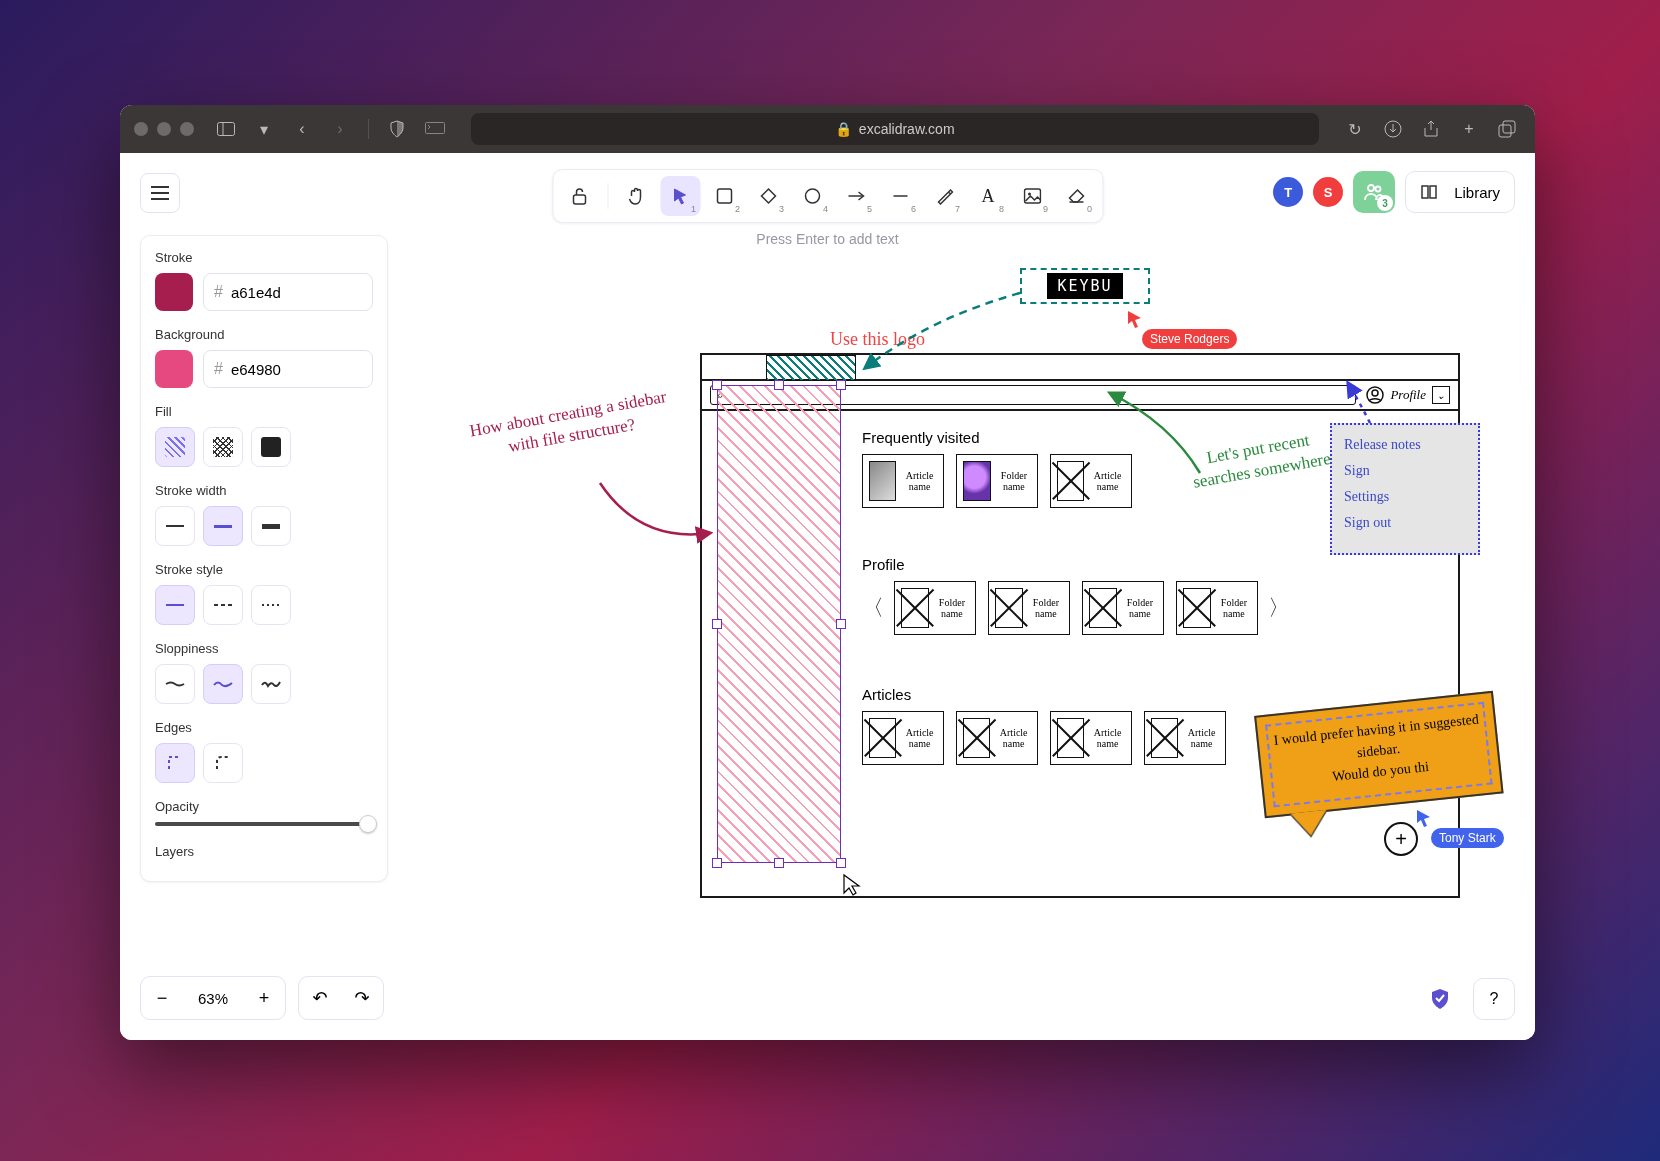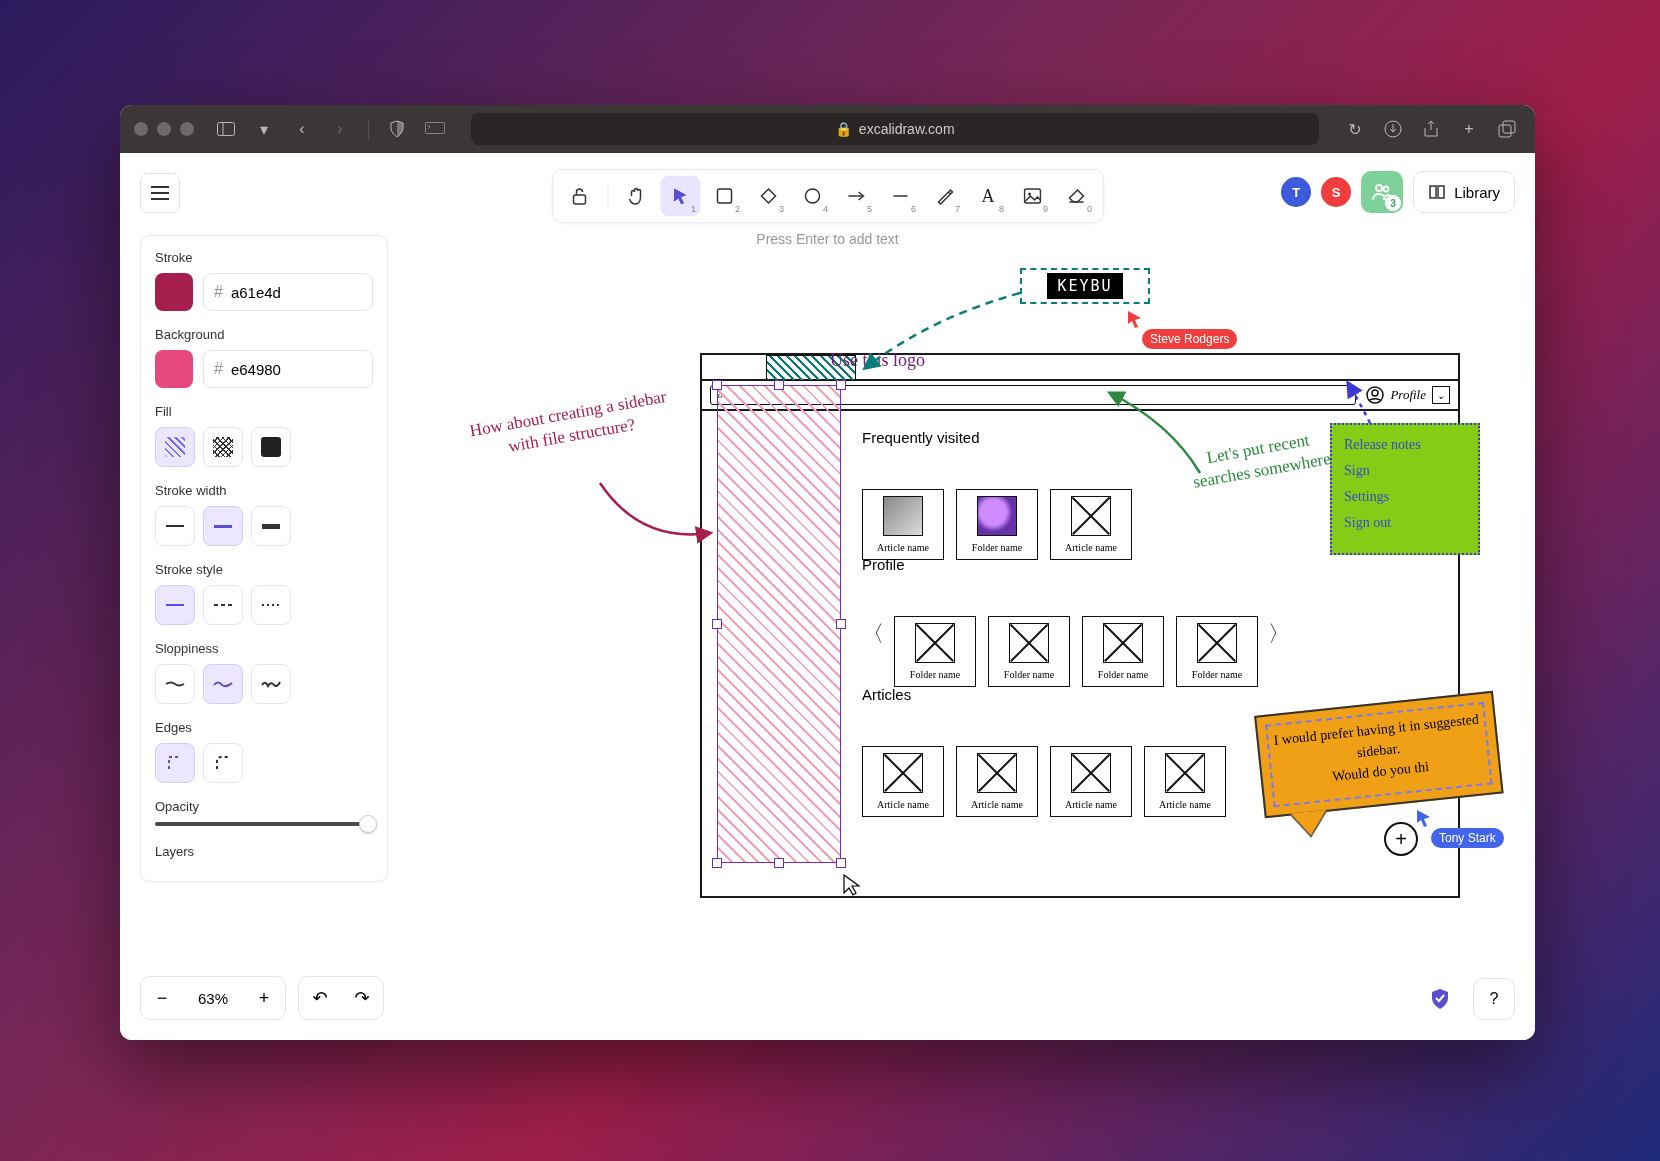--- a/index.html
+++ b/index.html
@@ -36,21 +36,21 @@
     box-shadow:0 1px 3px rgba(0,0,0,.06);
   }
   .tool { width:40px; height:40px; border-radius:8px; display:flex; align-items:center; justify-content:center; position:relative; color:#222; }
   .tool.active { background:#e9e4ff; }
   .tool-sub { position:absolute; right:4px; bottom:2px; font-size:9px; color:#888; }
   .tool-sep { width:1px; height:26px; background:#ece9f5; margin:0 4px; }
   .top-right { position:absolute; right:20px; top:18px; display:flex; align-items:center; gap:10px; }
   .avatar { width:30px; height:30px; border-radius:50%; color:#fff; display:flex; align-items:center; justify-content:center; font-size:13px; font-weight:600; }
   .collab-badge { position:relative; width:42px; height:42px; background:#7fd19a; border-radius:10px; display:flex; align-items:center; justify-content:center; }
   .collab-count { position:absolute; right:2px; bottom:2px; width:16px; height:16px; background:#fff; color:#3a9e5e; font-size:10px; border-radius:50%; display:flex; align-items:center; justify-content:center; font-weight:600; }
-  .library-btn { height:42px; border:1px solid #e5e1f0; border-radius:10px; padding:0 14px; display:flex; align-items:center; gap:8px; font-size:15px; }
+  .library-btn { height:42px; border:1px solid #e5e1f0; border-radius:10px; padding:0 14px; display:flex; align-items:center; gap:16px; font-size:15px; }
   .hint { position:absolute; left:50%; transform:translateX(-50%); top:78px; color:#9a96a3; font-size:14px; }
 
   
   .panel {
     position:absolute; left:20px; top:82px; width:248px; background:#fff; border:1px solid #eceaf2;
     border-radius:10px; padding:14px 14px; box-shadow:0 1px 3px rgba(0,0,0,.05);
     max-height:740px; overflow:hidden;
   }
   .panel h4 { font-size:13px; font-weight:500; color:#333; margin-bottom:8px; }
   .panel-row { display:flex; gap:10px; align-items:center; margin-bottom:16px; }
@@ -84,21 +84,21 @@
   .wf-tabs { height:26px; border-bottom:2px solid #1a1a1a; position:relative; }
   .wf-tab { position:absolute; left:64px; top:0; width:90px; height:26px; border:1.5px solid #111; background:#f0f0f0; }
   .wf-bar { height:30px; border-bottom:2px solid #1a1a1a; display:flex; align-items:center; padding:0 8px; gap:10px; }
   .wf-search { flex:1; border:1.5px solid #111; height:20px; border-radius:3px; display:flex; align-items:center; padding:0 6px; font-size:12px; }
   .wf-prof { display:flex; align-items:center; gap:6px; font-family:"Comic Sans MS",cursive; font-size:13px;font-style:italic; }
   .wf-chev { width:18px; height:18px; border:1.5px solid #111; display:flex; align-items:center; justify-content:center; font-size:10px; }
 
   .wf-body { position:absolute; left:0; right:0; top:56px; bottom:0; }
   .wf-section-title { font-family:Liberation Sans, sans-serif; font-size:15px; margin-bottom:8px; }
   .wf-cards { display:flex; gap:12px; }
-  .wf-card { width:82px; border:1.5px solid #111; padding:6px; display:flex; flex-direction:column; align-items:center; gap:6px;margin-top:35px; }
+  .wf-card { width:82px; border:1.5px solid #111; padding:6px; display:flex; flex-direction:row; align-items:center; gap:6px; }
   .wf-thumb { width:40px; height:40px; border:1.5px solid #111; display:flex; align-items:center; justify-content:center; position:relative; }
   .wf-thumb.x::before, .wf-thumb.x::after { content:''; position:absolute; width:52px; height:1.5px; background:#111; }
   .wf-thumb.x::before { transform:rotate(45deg); }
   .wf-thumb.x::after { transform:rotate(-45deg); }
   .wf-card-label { font-family:"Comic Sans MS",cursive; font-size:10px; text-align:center; }
   .wf-nav { font-size:22px; color:#333; }
   .wf-add { width:34px; height:34px; border:2px solid #111; border-radius:50%; display:flex; align-items:center; justify-content:center; font-size:20px; }
 
   
   .hatched-sidebar {
@@ -122,21 +122,21 @@
   .sticky {
     position:absolute; left:850px; top:480px; width:240px; transform:rotate(-6deg);
   }
   .sticky-body { background:#f0a017; border:2px solid #333; padding:14px 14px 22px; font-family:"Comic Sans MS",cursive; font-size:14px; text-align:center; line-height:1.5; position:relative; }
   .sticky-inner { position:absolute; inset:8px; border:2px dashed #7a7aee; pointer-events:none; }
   .sticky-tail { width:0; height:0; border-left:18px solid transparent; border-right:18px solid transparent; border-top:24px solid #f0a017; margin-left:26px; margin-top:-2px; filter:drop-shadow(0 2px 0 #333); }
 
   
   .menu-pop {
     position:absolute; left:920px; top:200px; width:150px;
-    border:2.5px dotted #3a3ad6; background:#84cc16; padding:12px; font-family:"Comic Sans MS",cursive; color:#3a49c7;
+    border:2.5px dotted #3a3ad6; background:#e5e5e5; padding:12px; font-family:"Comic Sans MS",cursive; color:#3a49c7;
   }
   .menu-pop div { margin-bottom:10px; font-size:14px; }
 
   
   .collab-cursor { position:absolute; }
   .collab-label { padding:3px 8px; border-radius:10px; color:#fff; font-size:12px; white-space:nowrap; }
 
   
   svg.overlay { position:absolute; inset:0; width:100%; height:100%; pointer-events:none; }
 
@@ -531,21 +531,21 @@
         <div class="sel-handle" style="right:-6px;bottom:-6px;"></div>
       </div>
 
       <div class="menu-pop">
         <div>Release notes</div>
         <div>Sign</div>
         <div>Settings</div>
         <div>Sign out</div>
       </div>
 
-      <div class="anno" style="left:420px;top:106px;color:#701a75;font-size:18px;margin-top:21px;">Use this logo</div>
+      <div class="anno" style="left:420px;top:106px;color:#ef4444;font-size:18px;">Use this logo</div>
       <div class="anno" style="left:60px;top:180px;color:#a61e4d;font-size:17px;width:200px;text-align:center;transform:rotate(-10deg);line-height:1.3;">How about creating a sidebar with file structure?</div>
       <div class="anno" style="left:770px;top:215px;color:#2b8a3e;font-size:17px;width:160px;text-align:center;transform:rotate(-10deg);line-height:1.3;">Let's put recent searches somewhere</div>
 
       <div class="sticky">
         <div class="sticky-body">
           <div class="sticky-inner"></div>
           <span style="white-space:pre-line;">I would prefer having it in suggested sidebar.
 Would do you thi</span>
         </div>
         <div class="sticky-tail"></div>

